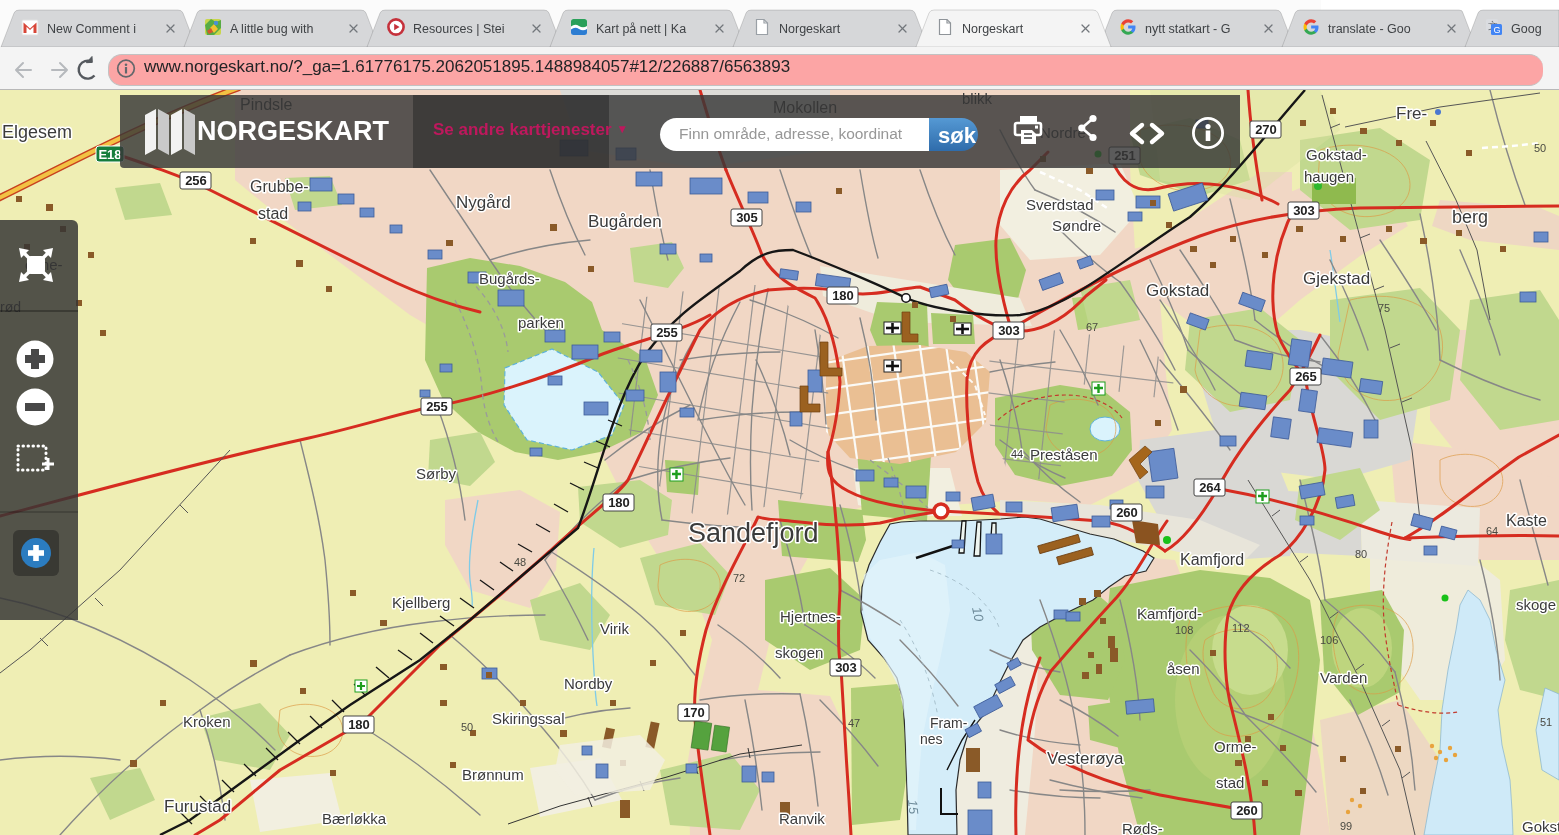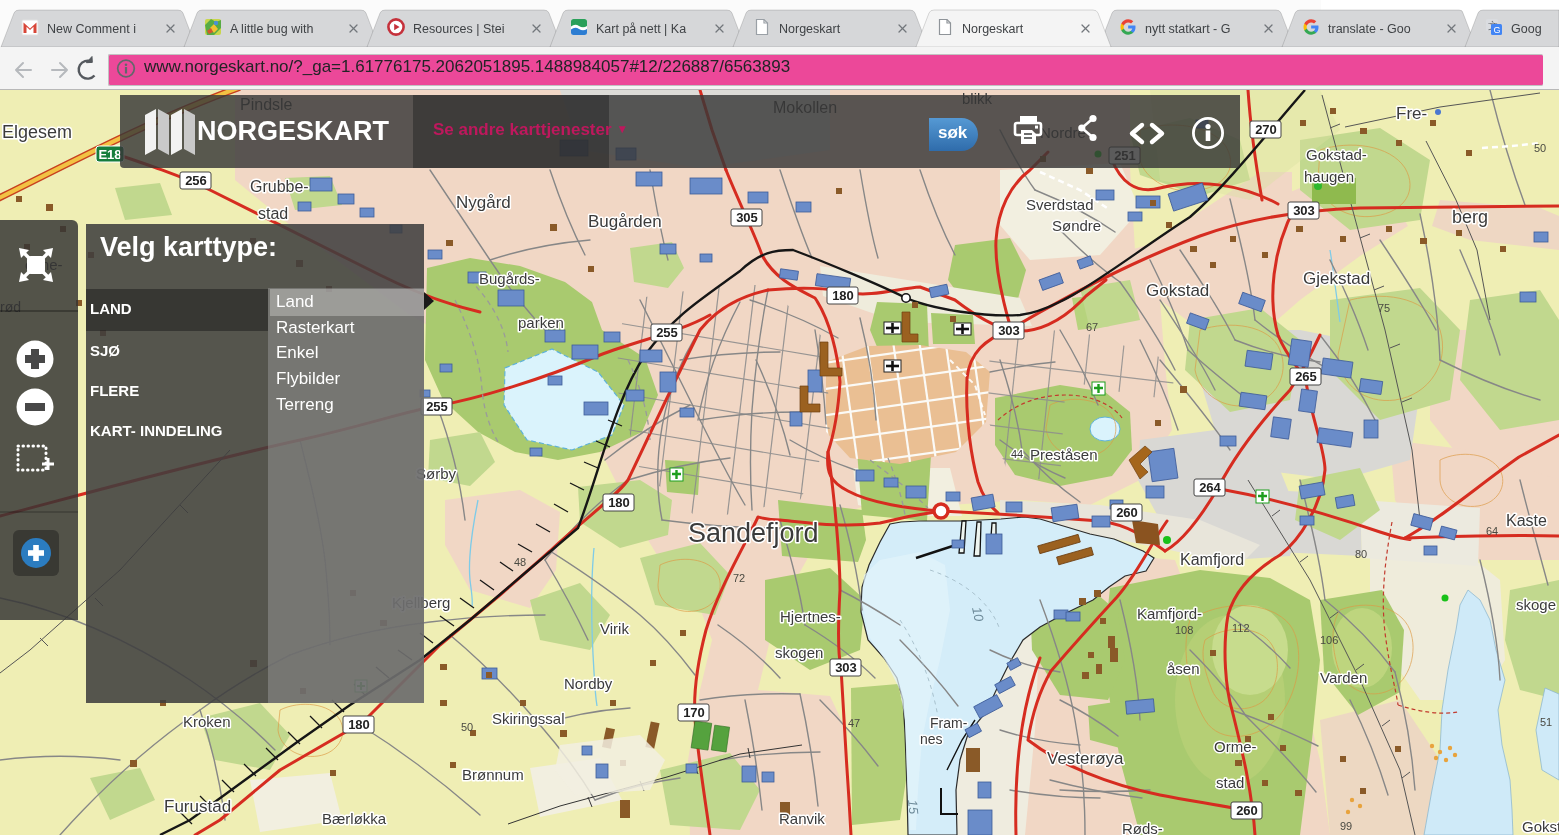--- a/index.html
+++ b/index.html
@@ -1,20 +1,20 @@
 <!DOCTYPE html>
 <html><head>
 <meta charset="utf-8">
 <style>
   html,body{margin:0;padding:0;width:1559px;height:835px;overflow:hidden;
     font-family:"Liberation Sans",sans-serif;background:#fff;}
   #stage{position:relative;width:1559px;height:835px;overflow:hidden;}
   #tabbar{position:absolute;left:0;top:0;width:1321px;height:47px;background:#fbfbfb;}
   #toolbar{position:absolute;left:0;top:47px;width:1559px;height:42px;background:#f4f4f4;border-bottom:1px solid #b8b8b8;}
-  #urlbox{position:absolute;left:108px;top:7px;right:16px;height:30px;background:#ec4899;border:1px solid #c2c2c2;border-right:none;border-radius:2px;}
+  #urlbox{position:absolute;left:108px;top:7px;right:16px;height:30px;background:#fca5a5;border:1px solid #c2c2c2;border-right:none;border-radius:14px;}
   #urltext{position:absolute;left:35px;top:2px;font-size:17px;color:#222426;white-space:nowrap;}
   #map{position:absolute;left:0;top:90px;width:1559px;height:745px;}
   .ov{position:absolute;color:#fff;}
   #sitehead{left:120px;top:95px;width:1120px;height:73px;background:rgba(55,55,55,0.82);border-radius:0 0 4px 4px;}
   #shead-dd{position:absolute;left:293px;top:0;width:196px;height:73px;background:rgba(40,40,40,0.55);}
   #sidebar{left:0;top:220px;width:78px;height:400px;background:rgba(52,52,52,0.84);border-radius:0 6px 0 0;}
   #sidebar2{left:0;top:620px;width:78px;height:117px;background:rgba(52,52,52,0.84);}
   #panel{left:86px;top:224px;width:338px;height:479px;background:rgba(62,62,62,0.87);}
   #panelright{position:absolute;left:182px;top:64px;width:156px;height:415px;background:rgba(160,160,160,0.45);}
 </style>
@@ -740,22 +740,25 @@
   <div class="ov" id="sitehead">
     <div id="shead-dd"></div>
     <svg width="54" height="46" style="position:absolute;left:25px;top:14px">
       <polygon points="0,6 11,0 11,40 0,46" fill="#f2f2f2"></polygon>
       <polygon points="13,0 24,6 24,46 13,40" fill="#c9c9c9"></polygon>
       <polygon points="26,6 37,0 37,40 26,46" fill="#f2f2f2"></polygon>
       <polygon points="39,0 50,6 50,46 39,40" fill="#c9c9c9"></polygon>
     </svg>
     <div style="position:absolute;left:77px;top:21px;font-size:27px;font-weight:bold;letter-spacing:0px;color:#fff">NORGESKART</div>
     <div style="position:absolute;left:313px;top:25px;font-size:17px;font-weight:bold;color:#be185d">Se andre karttjenester <span style="font-size:12px;position:relative;top:-2px">▼</span></div>
+    <div style="position:absolute;left:540px;top:23px;width:269px;height:33px;background:#fff;border-radius:17px 0 0 17px;">
+      <div style="position:absolute;left:19px;top:7px;font-size:15.5px;color:#979797">Finn område, adresse, koordinat</div>
+    </div>
     <div style="position:absolute;left:809px;top:23px;width:49px;height:33px;background:linear-gradient(#5599d4,#2f6cab);border-radius:0 17px 17px 0;">
-      <div style="position:absolute;left:9px;top:5px;font-size:17px;font-weight:bold;color:#fff">søk</div>
+      <div style="position:absolute;left:9px;top:5px;font-size:22px;font-weight:bold;color:#fff">søk</div>
     </div>
     <svg width="300" height="50" style="position:absolute;left:882px;top:12px">
       <g transform="translate(12,9)">
         <rect x="6" y="0" width="17" height="6" fill="#fff"></rect>
         <rect x="1" y="7" width="26" height="12" rx="2" fill="none" stroke="#fff" stroke-width="2.6"></rect>
         <rect x="21" y="9.6" width="3" height="3" fill="#fff"></rect>
         <path d="M7,14 h11 l4,4 v10 h-15 z" fill="#fff"></path>
         <path d="M10,18 h8 M10,22 h8" stroke="#3c3c3c" stroke-width="1.6"></path>
       </g>
       <g transform="translate(78,9)" fill="#fff">
@@ -807,36 +810,20 @@
       <g stroke="#fff" stroke-width="3">
           <line x1="42" y1="244" x2="54" y2="244"></line>
           <line x1="48" y1="238" x2="48" y2="250"></line>
         </g>
       <line x1="0" y1="292" x2="78" y2="292" stroke="rgba(0,0,0,0.35)"></line>
       <rect x="13" y="310" width="46" height="46" rx="6" fill="rgba(25,25,25,0.45)"></rect>
       <circle cx="36" cy="333" r="15" fill="#2b7cc0"></circle>
       <rect x="28" y="330.2" width="16" height="5.6" fill="#fff"></rect>
         <rect x="33.2" y="325" width="5.6" height="16" fill="#fff"></rect>
     </svg>
-  </div>
-  <div class="ov" id="panel">
-    <div id="panelright"></div>
-    <div style="position:absolute;left:14px;top:8px;font-size:27px;font-weight:bold;color:#fff">Velg karttype:</div>
-    <div style="position:absolute;left:0;top:65px;width:182px;height:42px;background:rgba(25,25,25,0.5)"></div>
-    <div style="position:absolute;left:4px;top:76px;font-size:15px;font-weight:bold;color:#fff">LAND</div>
-    <div style="position:absolute;left:4px;top:118px;font-size:15px;font-weight:bold;color:#fff">SJØ</div>
-    <div style="position:absolute;left:4px;top:158px;font-size:15px;font-weight:bold;color:#fff">FLERE</div>
-    <div style="position:absolute;left:4px;top:198px;font-size:15px;font-weight:bold;color:#fff">KART- INNDELING</div>
-    <div style="position:absolute;left:184px;top:65px;width:154px;height:27px;background:rgba(255,255,255,0.28)"></div>
-    <div style="position:absolute;left:190px;top:68px;font-size:17px;color:#fff">Land</div>
-    <div style="position:absolute;left:190px;top:94px;font-size:17px;color:#fff">Rasterkart</div>
-    <div style="position:absolute;left:190px;top:119px;font-size:17px;color:#fff">Enkel</div>
-    <div style="position:absolute;left:190px;top:145px;font-size:17px;color:#fff">Flybilder</div>
-    <div style="position:absolute;left:190px;top:171px;font-size:17px;color:#fff">Terreng</div>
-    <div style="position:absolute;left:338px;top:68px;width:0;height:0;border-top:9px solid transparent;border-bottom:9px solid transparent;border-left:10px solid #1a1a1a"></div>
   </div>
 
   <div id="tabbar">
   <svg width="1559" height="47">
     <defs>
       <g id="gG">
         <path d="M15.5,8.2c0-.55-.05-1.08-.14-1.59H8.15v3.01h4.12c-.18.96-.72,1.77-1.53,2.31v1.92h2.47C14.66,12.52,15.5,10.55,15.5,8.2z" fill="#4285f4"></path>
         <path d="M8.15,15.7c2.07,0,3.8-.69,5.06-1.86l-2.47-1.92c-.68.46-1.56.73-2.59.73-1.99,0-3.68-1.35-4.28-3.16H1.32v1.98C2.58,13.98,5.16,15.7,8.15,15.7z" fill="#34a853"></path>
         <path d="M3.87,9.49C3.72,9.03,3.63,8.54,3.63,8.03s.09-1,.24-1.46V4.59H1.32C.8,5.63.5,6.8.5,8.03s.3,2.4.82,3.44L3.87,9.49z" fill="#fbbc05"></path>
         <path d="M8.15,3.41c1.12,0,2.13.39,2.92,1.15l2.19-2.19C11.94.99,10.22.3,8.15.3,5.16.3,2.58,2.02,1.32,4.59l2.55,1.98C4.47,4.76,6.16,3.41,8.15,3.41z" fill="#ea4335"></path>

